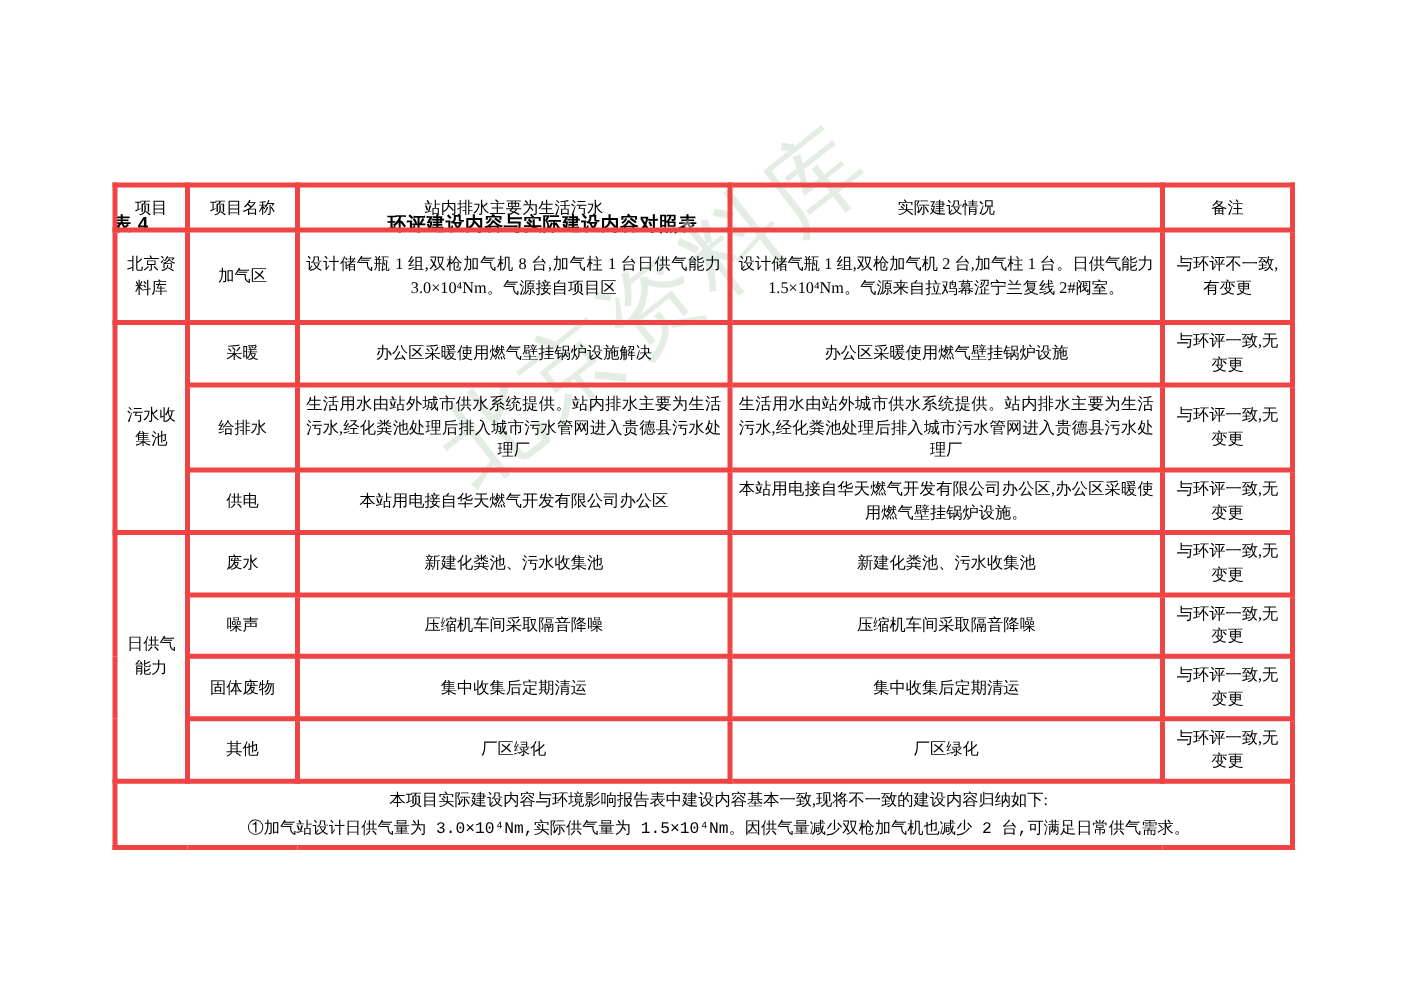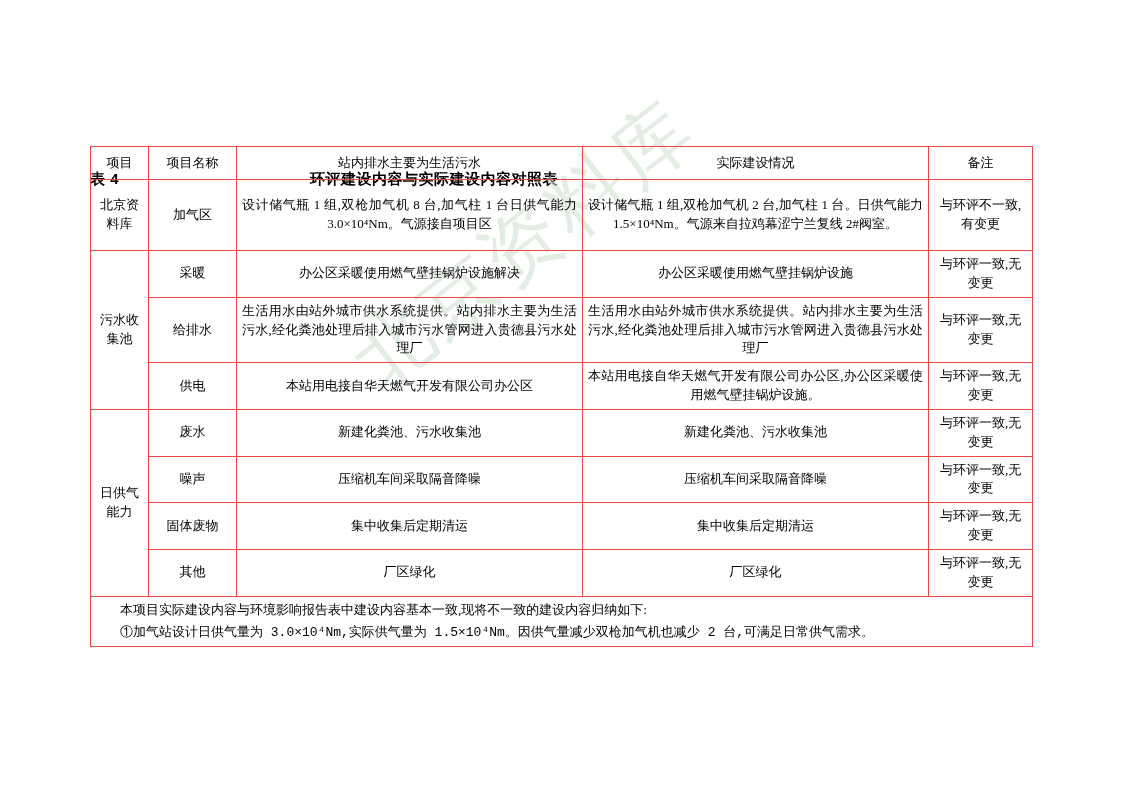--- a/index.html
+++ b/index.html
@@ -58,21 +58,21 @@
     width: 942px;
     z-index: 10;
   }
   table.main {
     border-collapse: collapse;
     width: 942px;
     table-layout: fixed;
     background: transparent;
   }
   table.main td, table.main th {
-    border: 1px solid #ef4444;
+    border: 4px solid #ef4444;
     padding: 4px 5px;
     font-size: 13px;
     line-height: 1.45;
     vertical-align: middle;
     background: transparent;
   }
   .c-col1 { width: 58px; }
   .c-col2 { width: 88px; }
   .c-col3 { width: 346px; }
   .c-col4 { width: 346px; }
@@ -82,21 +82,21 @@
     text-align: center;
     font-size: 13px;
     height: 24px;
   }
   .ctr { text-align: center; }
   .just {
     text-align: justify;
     text-align-last: center;
   }
   .note td {
-    text-align: left;
+    text-align: center;
     font-size: 13px;
     padding: 7px 10px 7px 12px;
     line-height: 1.7;
   }
   .note p {
     margin: 0 0 4px 0;
     text-indent: 24px;
   }
   .note p:last-child { margin-bottom: 0; font-family: Liberation Mono, monospace; }
 </style>

